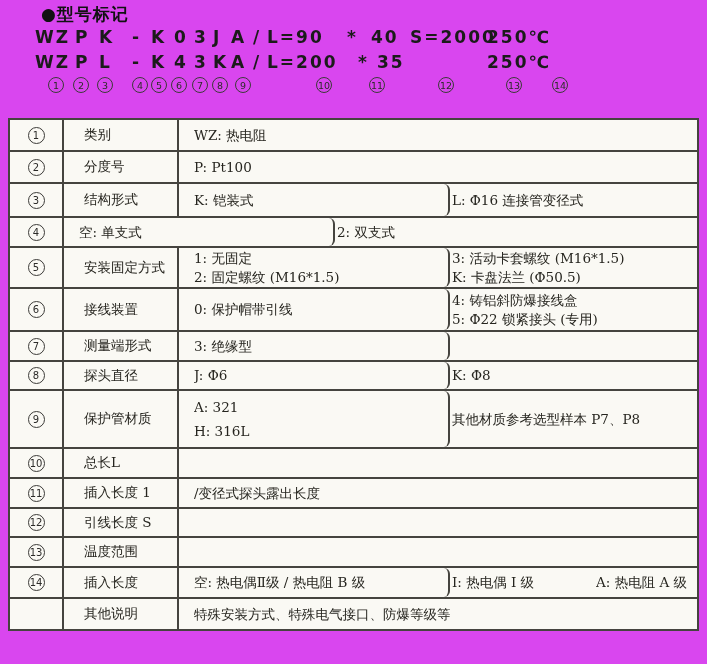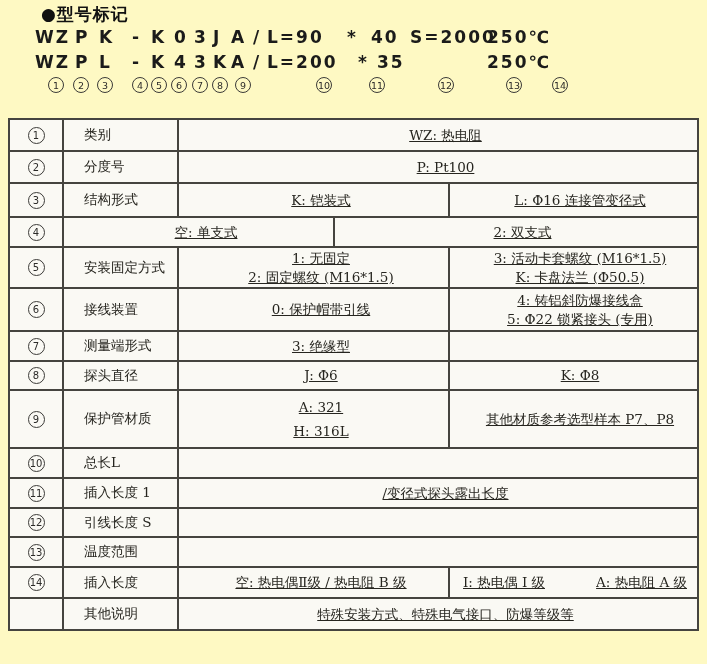--- a/index.html
+++ b/index.html
@@ -1,21 +1,20 @@
 <!DOCTYPE html>
 <html><head>
 <meta charset="utf-8">
 <style>
   html,body{margin:0;padding:0;background:#dddbd4;}
   .page{
     position:relative;width:707px;height:664px;margin:0 auto;
-    background:#fef9c3;overflow:hidden;
+    background:#d946ef;overflow:hidden;
     font-family:"DejaVu Sans","Liberation Sans",sans-serif;
     color:#22211f;
-    text-align:center;
   }
   
   .hdr{position:absolute;left:0;top:0;width:707px;height:118px;}
   .title{
     position:absolute;left:41px;top:3px;
     font-size:17px;font-weight:bold;letter-spacing:1px;color:#111;
   }
   .codeline{position:absolute;left:0;top:0;width:707px;height:22px;}
   .line1{top:27px;}
   .line2{top:52px;}
@@ -52,28 +51,28 @@
   .c2{
     width:115px;flex:0 0 115px;border-right:2px solid #45443f;box-sizing:border-box;
     display:flex;align-items:center;padding-left:20px;
     font-size:13.5px;color:#26251f;white-space:nowrap;overflow:hidden;
   }
   .c3{
     flex:1 1 auto;box-sizing:border-box;
     display:flex;flex-direction:column;justify-content:space-evenly;
     padding-left:15px;font-size:13.5px;color:#26251f;
   }
-  .c3.has4{flex:0 0 271px;width:271px;border-right:2px solid #45443f;}
+  .c3.has4{flex:0 0 271px;width:271px;border-right:2px solid #45443f;border-radius:6px;}
   .c4{
     flex:1 1 auto;box-sizing:border-box;
     display:flex;flex-direction:column;justify-content:space-evenly;
-    padding-left:13px;font-size:13.5px;color:#26251f;border-radius:10px;
+    padding-left:2px;font-size:13.5px;color:#26251f;border-radius:10px;
   }
   .c4.split{flex-direction:row;align-items:center;justify-content:space-between;padding-right:10px;}
-  .cline{white-space:nowrap;overflow:hidden;line-height:1.35;text-decoration:underline;}
+  .cline{white-space:nowrap;overflow:hidden;line-height:1.35;}
 </style>
 </head>
 <body>
 
 <div class="page">
 
   <div class="hdr">
     <div class="title">●型号标记</div>
 
     <div class="codeline line1">

